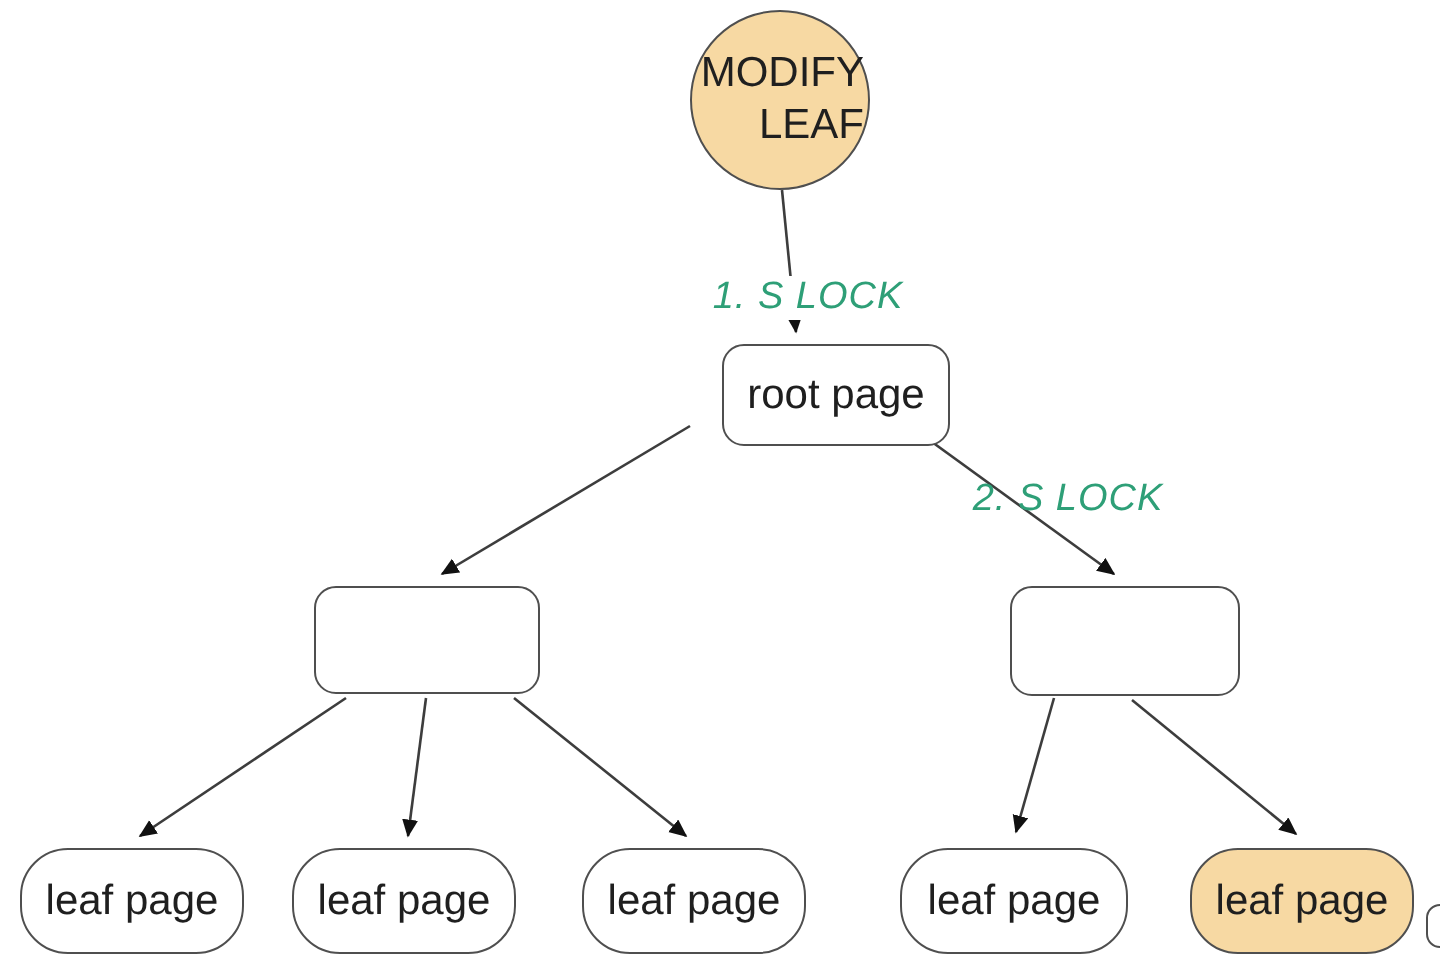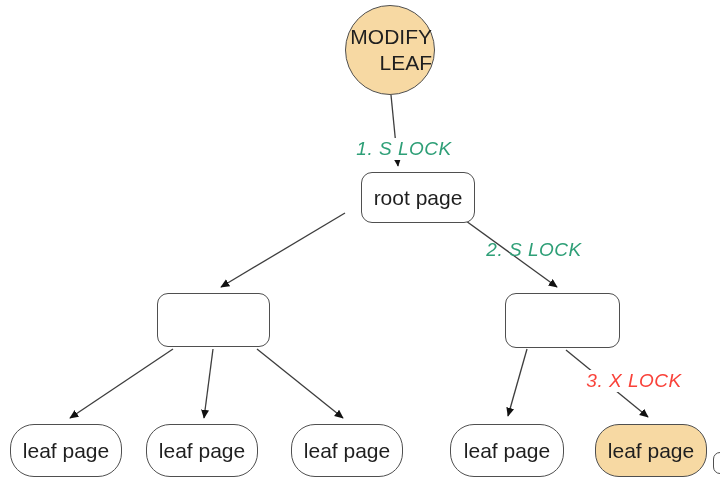--- a/index.html
+++ b/index.html
@@ -122,15 +122,14 @@
     <span>leaf page</span>
   </div>
   <div class="node leaf highlighted" id="node-leaf-5">
     <span>leaf page</span>
   </div>
 
   <div class="node leaf" id="node-leaf-partial"></div>
 
   <div class="lock-label s-lock on-white" id="lock-label-1">1. S LOCK</div>
   <div class="lock-label s-lock" id="lock-label-2">2. S LOCK</div>
-  <div class="lock-label x-lock on-white" id="lock-label-3">3. X LOCK</div>
 
 </div>
 
 </body></html>

